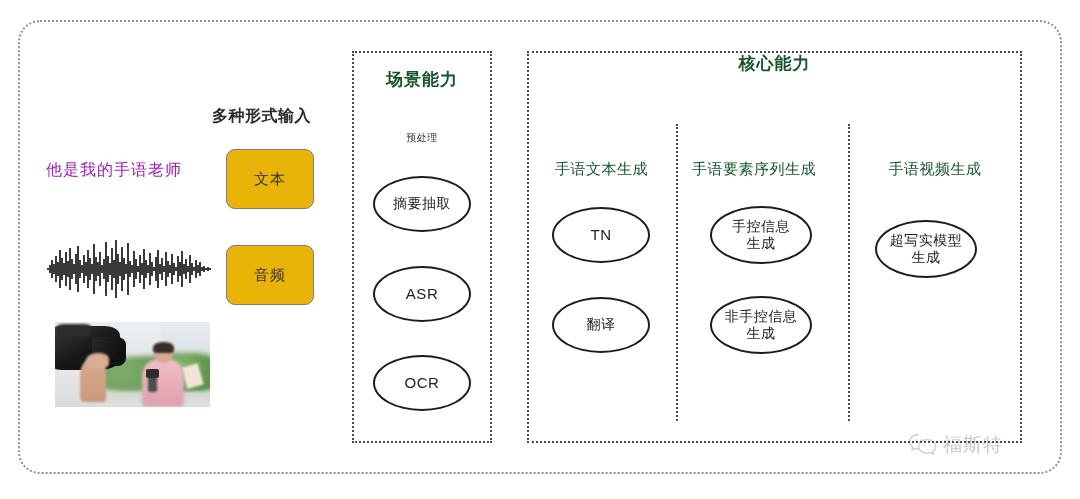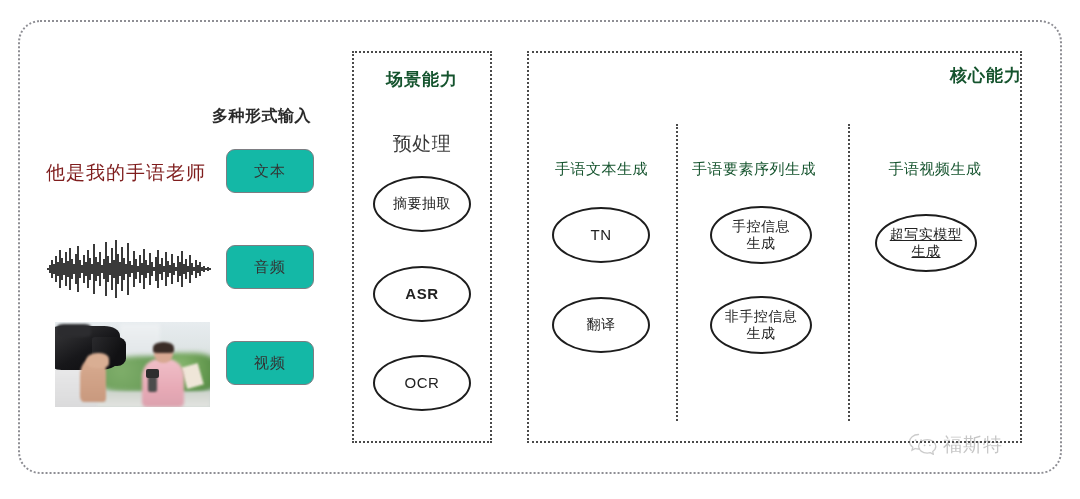--- a/index.html
+++ b/index.html
@@ -54,52 +54,52 @@
     position: absolute;
     font-size: 15px;
     color: #14532d;
     text-align: center;
     white-space: nowrap;
     letter-spacing: 0.5px;
   }
 
   .sub-title {
     position: absolute;
-    font-size: 19px;
+    font-size: 10px;
     color: #3a3a3a;
     text-align: center;
     white-space: nowrap;
     letter-spacing: 0.5px;
   }
 
   
   .input-heading {
     position: absolute;
     font-weight: bold;
     font-size: 16px;
     color: #2b2b2b;
     white-space: nowrap;
     letter-spacing: 0.5px;
   }
 
   .sample-sentence {
     position: absolute;
-    font-size: 19px;
-    color: #7f1d1d;
+    font-size: 16px;
+    color: #a21caf;
     white-space: nowrap;
     letter-spacing: 1px;
   }
 
   .pill-button {
     position: absolute;
     width: 88px;
-    height: 44px;
+    height: 60px;
     border: 1.4px solid #7d7d82;
     border-radius: 9px;
-    background: #14b8a6;
+    background: #eab308;
     box-sizing: border-box;
     display: flex;
     align-items: center;
     justify-content: center;
     font-size: 15px;
     color: #333333;
     letter-spacing: 1px;
   }
 
   
@@ -396,43 +396,40 @@
     <div class="vt-arm"></div>
     <div class="vt-hand"></div>
   </div>
 
   <div class="pill-button" style="left:226px; top:149px;">
     <span>文本</span>
   </div>
   <div class="pill-button" style="left:226px; top:245px;">
     <span>音频</span>
   </div>
-  <div class="pill-button" style="left:226px; top:341px;">
-    <span>视频</span>
-  </div>
 
   <div class="dotted-box" style="left:352px; top:51px; width:140px; height:392px;"></div>
 
   <div class="section-title" style="left:352px; top:68px; width:140px;">场景能力</div>
 
   <div class="sub-title" style="left:352px; top:131px; width:140px;">预处理</div>
 
   <div class="ellipse" style="left:373px; top:176px; width:98px; height:56px;">
     <span>摘要抽取</span>
   </div>
-  <div class="ellipse latin" style="left:373px; top:266px; width:98px; height:56px;font-weight:bold;">
+  <div class="ellipse latin" style="left:373px; top:266px; width:98px; height:56px;">
     <span>ASR</span>
   </div>
   <div class="ellipse latin" style="left:373px; top:355px; width:98px; height:56px;">
     <span>OCR</span>
   </div>
 
   <div class="dotted-box" style="left:527px; top:51px; width:495px; height:392px;"></div>
 
-  <div class="section-title" style="left:527px; top:64px; width:495px;text-align:right;">核心能力</div>
+  <div class="section-title" style="left:527px; top:52px; width:495px;">核心能力</div>
 
   <div class="v-divider" style="left:676px; top:124px; height:297px;"></div>
   <div class="v-divider" style="left:848px; top:124px; height:297px;"></div>
 
   <div class="column-title" style="left:527px; top:160px; width:149px;">手语文本生成</div>
   <div class="ellipse latin" style="left:552px; top:207px; width:98px; height:56px;">
     <span>TN</span>
   </div>
   <div class="ellipse" style="left:552px; top:297px; width:98px; height:56px;">
     <span>翻译</span>
@@ -442,21 +439,21 @@
   <div class="ellipse" style="left:710px; top:206px; width:102px; height:58px;">
     <span>手控信息
 生成</span>
   </div>
   <div class="ellipse" style="left:710px; top:296px; width:102px; height:58px;">
     <span>非手控信息
 生成</span>
   </div>
 
   <div class="column-title" style="left:848px; top:160px; width:174px;">手语视频生成</div>
-  <div class="ellipse" style="left:875px; top:214px; width:102px; height:58px;text-decoration:underline;">
+  <div class="ellipse" style="left:875px; top:220px; width:102px; height:58px;">
     <span>超写实模型
 生成</span>
   </div>
 
   <div class="watermark" style="left:908px; top:432px;">
     <svg width="30" height="24" viewBox="0 0 30 24">
       <path d="M10.5 1.5C5.5 1.5 1.5 4.8 1.5 8.7c0 2.2 1.3 4.2 3.3 5.5L4 17.2l3.3-1.7c1 .3 2.1.5 3.2.5 0.4 0 0.8 0 1.2-0.1" fill="none" stroke="#6a6a6a" stroke-width="1.3" stroke-linecap="round"></path>
       <circle cx="7.6" cy="7.2" r="0.95" fill="#6a6a6a"></circle>
       <circle cx="13.1" cy="7.2" r="0.95" fill="#6a6a6a"></circle>
       <path d="M19.2 6.6c4.8 0 8.6 3 8.6 6.7 0 2.1-1.2 4-3.1 5.2l0.7 2.8-3.1-1.6c-1 0.3-2 0.4-3.1 0.4-4.8 0-8.6-3-8.6-6.8 0-3.7 3.8-6.7 8.6-6.7z" fill="none" stroke="#6a6a6a" stroke-width="1.3" stroke-linejoin="round"></path>

